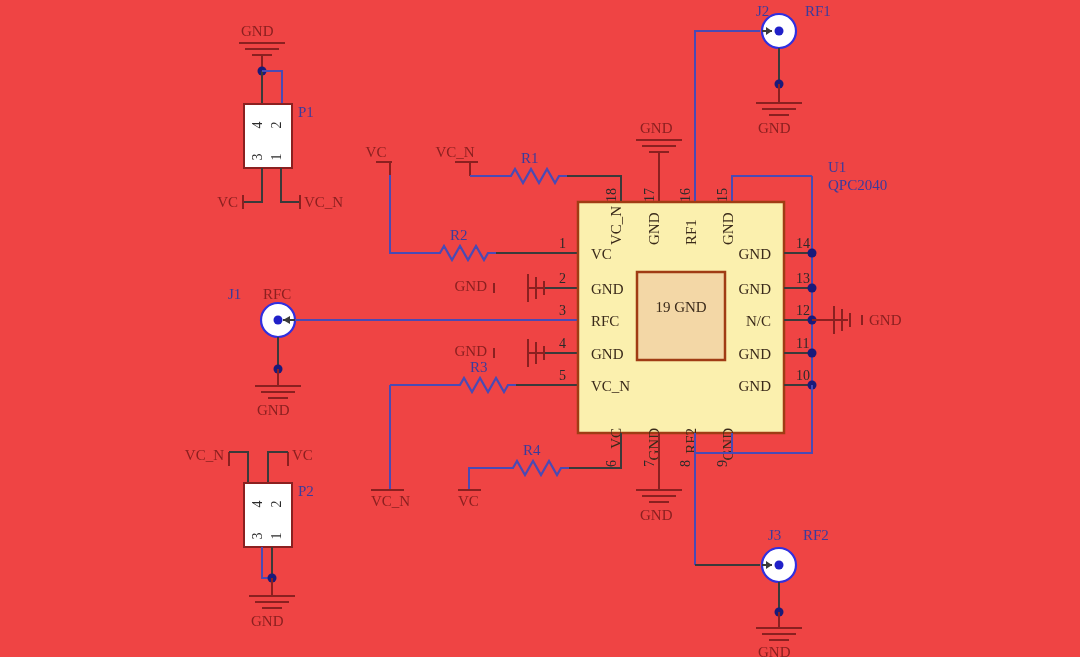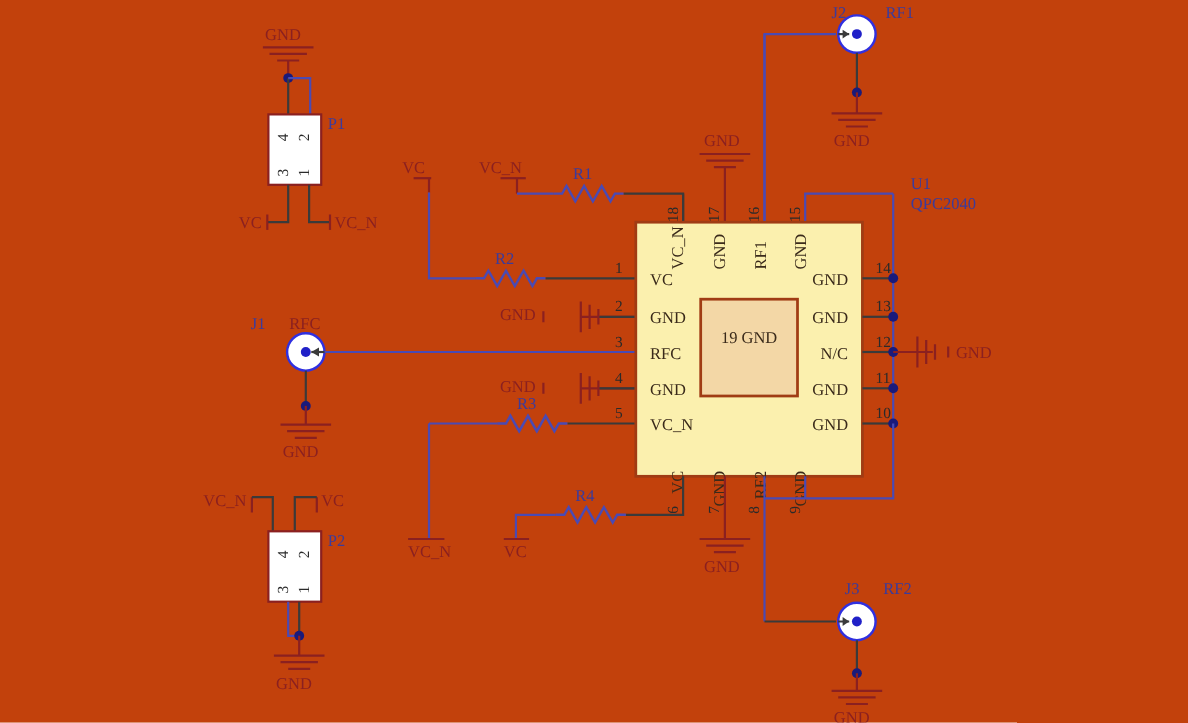--- a/index.html
+++ b/index.html
@@ -4,21 +4,21 @@
 <style>
   html, body {
     margin: 0; padding: 0;
     background: #ffffff;
     font-family: "Liberation Serif", serif;
   }
   #sheet {
     position: relative;
     width: 1080px;
     height: 657px;
-    background: #c2410c;
+    background: #ef4444;
     overflow: hidden;
   }
   svg { display: block; }
   .lbl {
     font-family: "Liberation Serif", serif;
     font-size: 15px;
     fill: #8b2020;
   }
   .lbl-blue {
     font-family: "Liberation Serif", serif;

